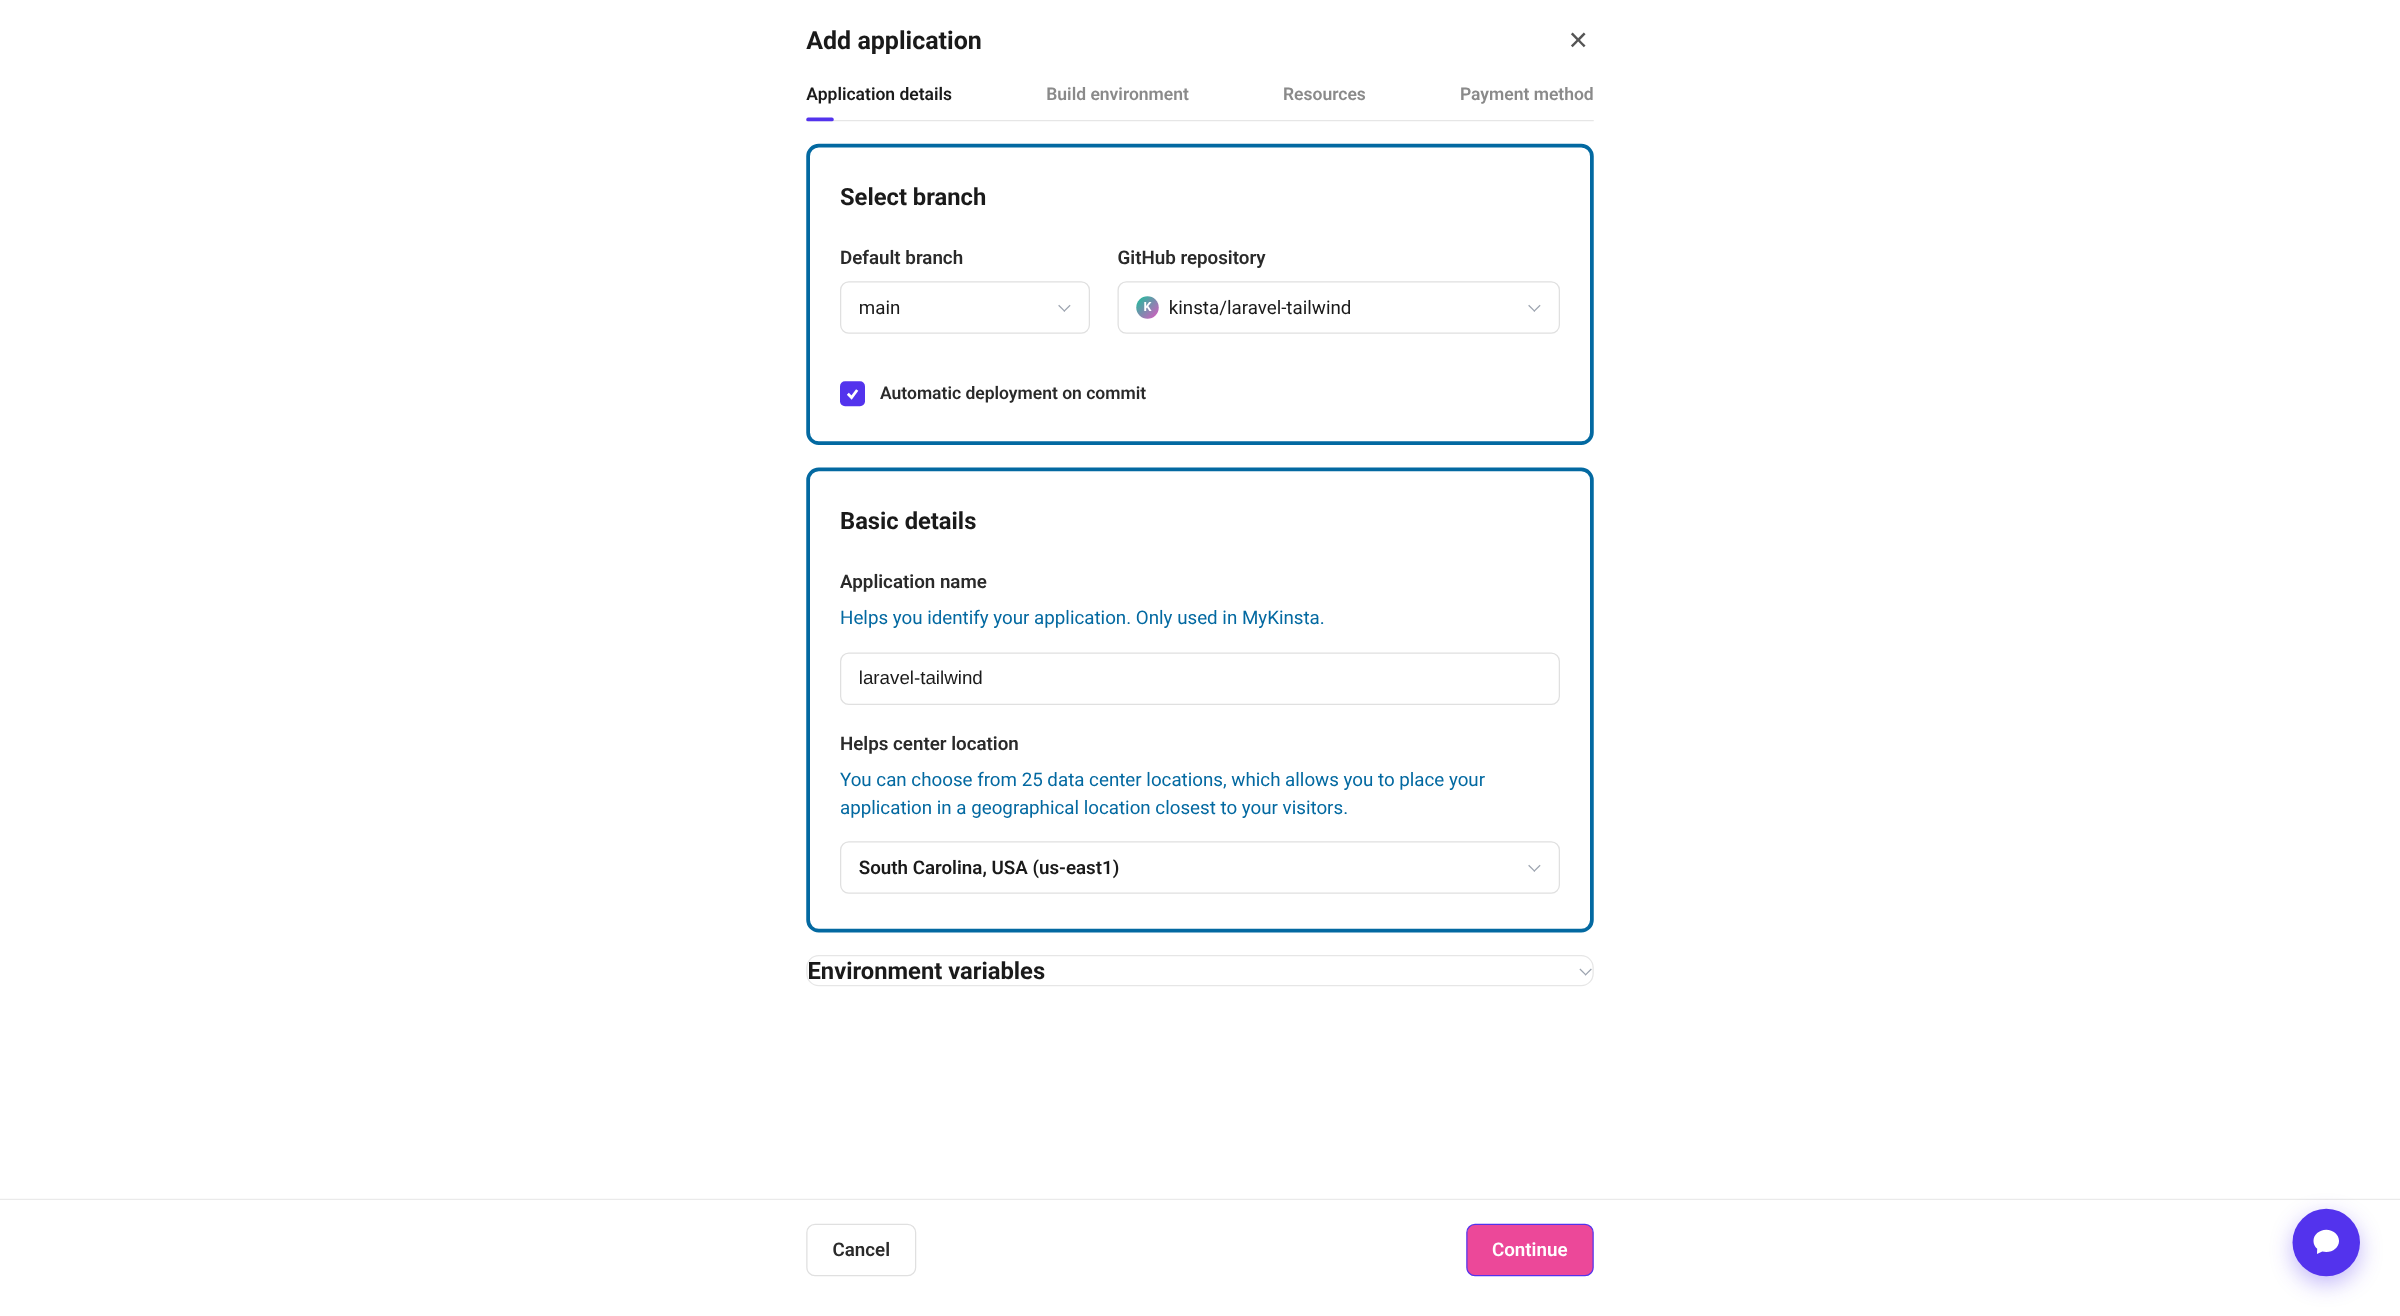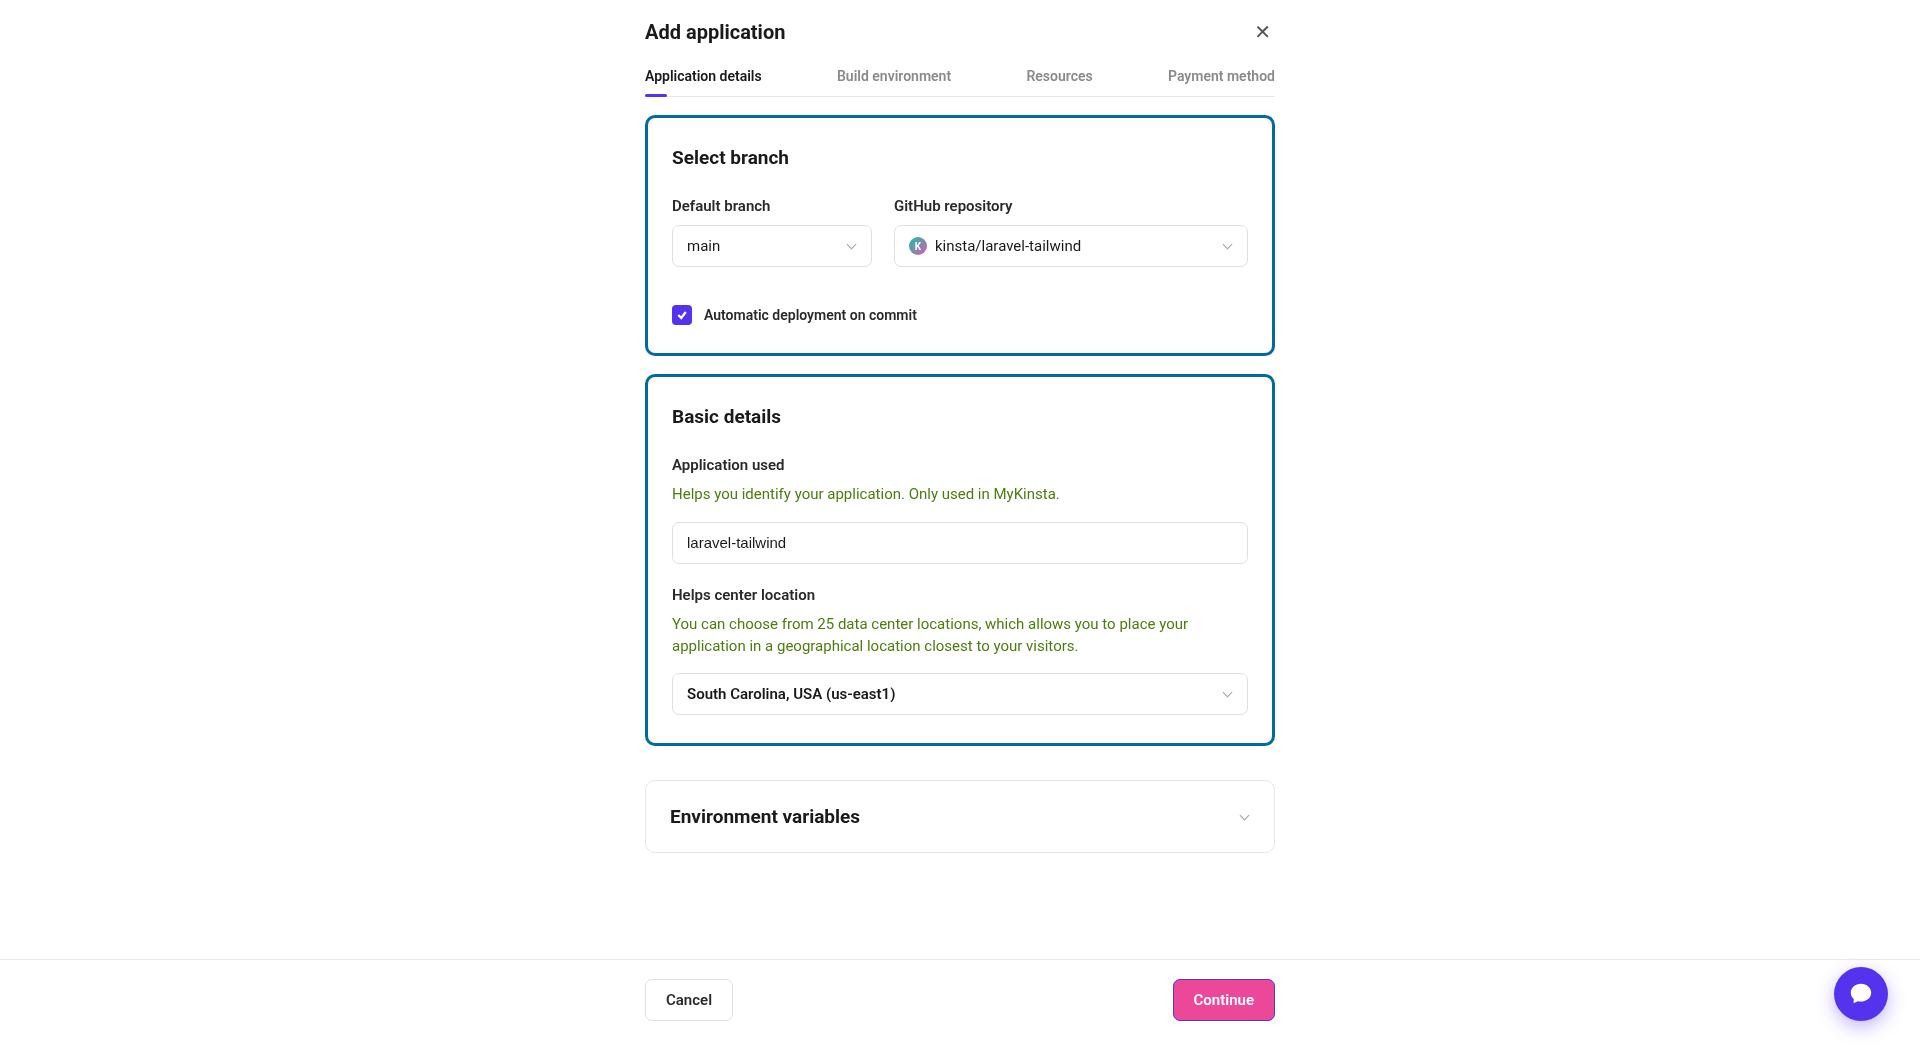--- a/index.html
+++ b/index.html
@@ -81,21 +81,21 @@
 .field.grow { flex: 1; }
 .field.w200 { width: 200px; }
 .label {
   font-size: 15px;
   font-weight: 600;
   color: #2a2a2a;
   margin-bottom: 10px;
 }
 .helper {
   font-size: 15px;
-  color: #4d7c0f;
+  color: #0369a1;
   margin-bottom: 16px;
   line-height: 1.45;
 }
 .select, .input {
   border: 1px solid #e0e0e0;
   border-radius: 7px;
   height: 42px;
   padding: 0 14px;
   font-size: 15px;
   display: flex;
@@ -139,22 +139,21 @@
   background: #5333ed;
   border-radius: 4px;
   display: flex; align-items: center; justify-content: center;
   cursor: pointer;
 }
 .chkbox svg { width: 12px; height: 12px; stroke: #fff; stroke-width: 3; fill: none; }
 .chk-label { font-size: 14px; font-weight: 600; color: #2a2a2a; }
 .env-card {
   border: 1px solid #e6e6e6;
   border-radius: 10px;
-  padding: 24px;
-  margin-top: 34px;
+  margin-top: 18px;
   display: flex;
   justify-content: space-between;
   align-items: center;
   cursor: pointer;
   text-align: center;
 }
 .env-title { font-size: 19px; font-weight: 700; }
 .footer-bar {
   position: absolute;
   left: 0; right: 0; bottom: 14px;
@@ -258,21 +257,21 @@
               </svg>
           </div>
           <div class="chk-label">Automatic deployment on commit</div>
         </div>
       </div>
 
       <div class="card">
         <div class="card-title">Basic details</div>
 
         <div class="field" style="margin-bottom:22px">
-          <div class="label">Application used</div>
+          <div class="label">Application name</div>
           <div class="helper">Helps you identify your application. Only used in MyKinsta.</div>
           <input class="input" value="laravel-tailwind" style="">
         </div>
 
         <div class="field">
           <div class="label">Helps center location</div>
           <div class="helper">You can choose from 25 data center locations, which allows you to place your application in a geographical location closest to your visitors.</div>
           <div class="select">
             <span class="val">
                 <span style="font-weight:600">South Carolina, USA (us-east1)</span>

